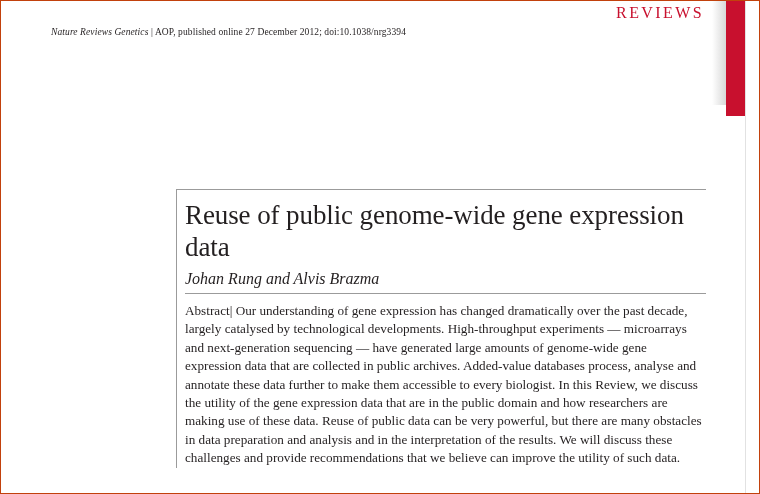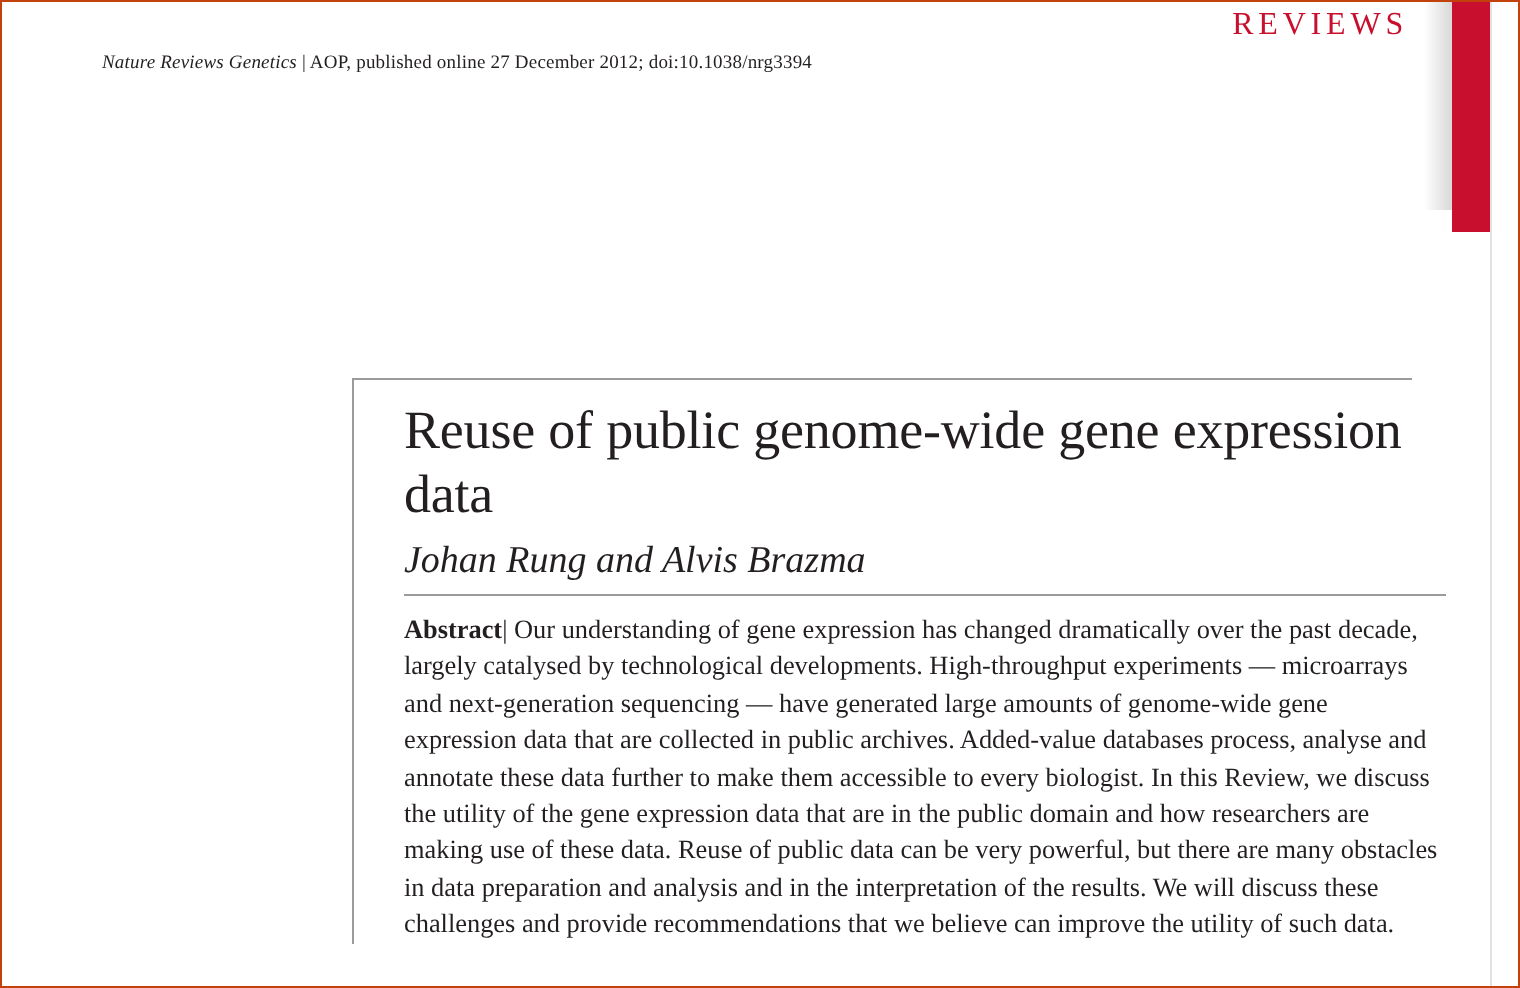--- a/index.html
+++ b/index.html
@@ -87,55 +87,55 @@
     top: 188px;
     width: 530px;
   }
   .rule-top {
     border-top: 1px solid #9b9b9b;
     width: 530px;
     height: 0;
   }
   .article-inner {
     border-left: 1px solid #9b9b9b;
-    padding-left: 25px;
+    padding-left: 8px;
     padding-top: 9px;
     box-sizing: border-box;
     width: 530px;
   }
   h1.title {
     margin: 0;
     font-size: 27px;
     line-height: 32px;
     font-weight: normal;
     color: #231f20;
     letter-spacing: -0.1px;
   }
   .authors {
     margin: 7px 0 0 0;
     font-style: italic;
-    font-size: 19px;
+    font-size: 16px;
     color: #231f20;
     padding-bottom: 5px;
   }
   .authors-rule {
     border-bottom: 1px solid #9b9b9b;
     width: 521px;
     margin-bottom: 8px;
   }
   .abstract {
     margin: 0;
     font-size: 13.2px;
     line-height: 18.4px;
     color: #231f20;
     text-align: left;
     width: 518px;
   }
   .abstract .lead {
-    font-weight: bold;
+    font-weight: normal;
   }
   .abstract .bar {
     color: #231f20;
   }
 </style>
 </head>
 <body>
 
 <div class="page">
 

